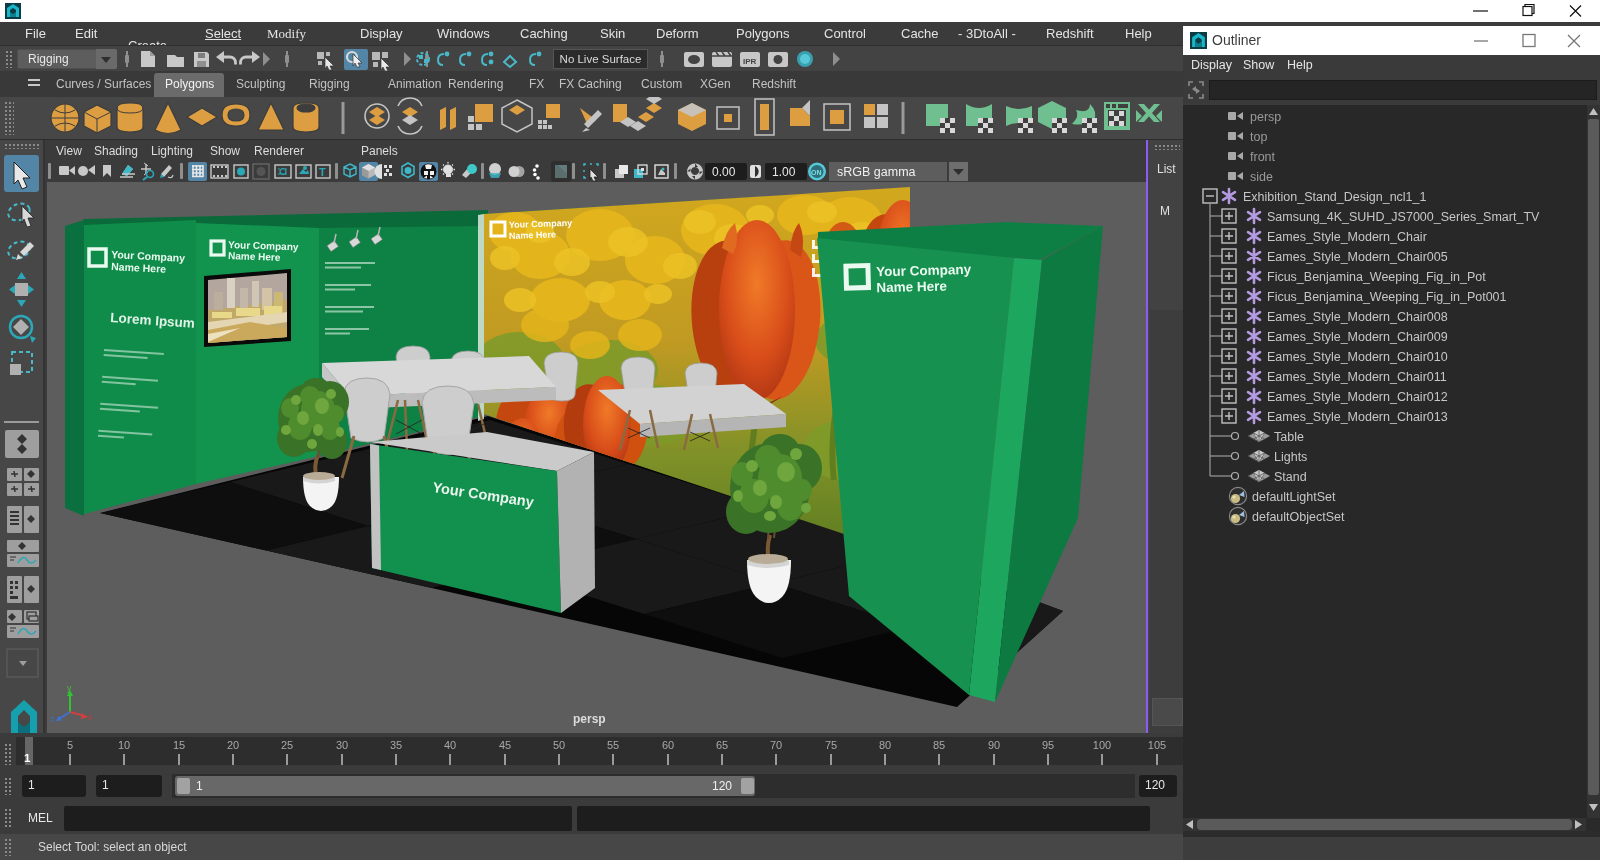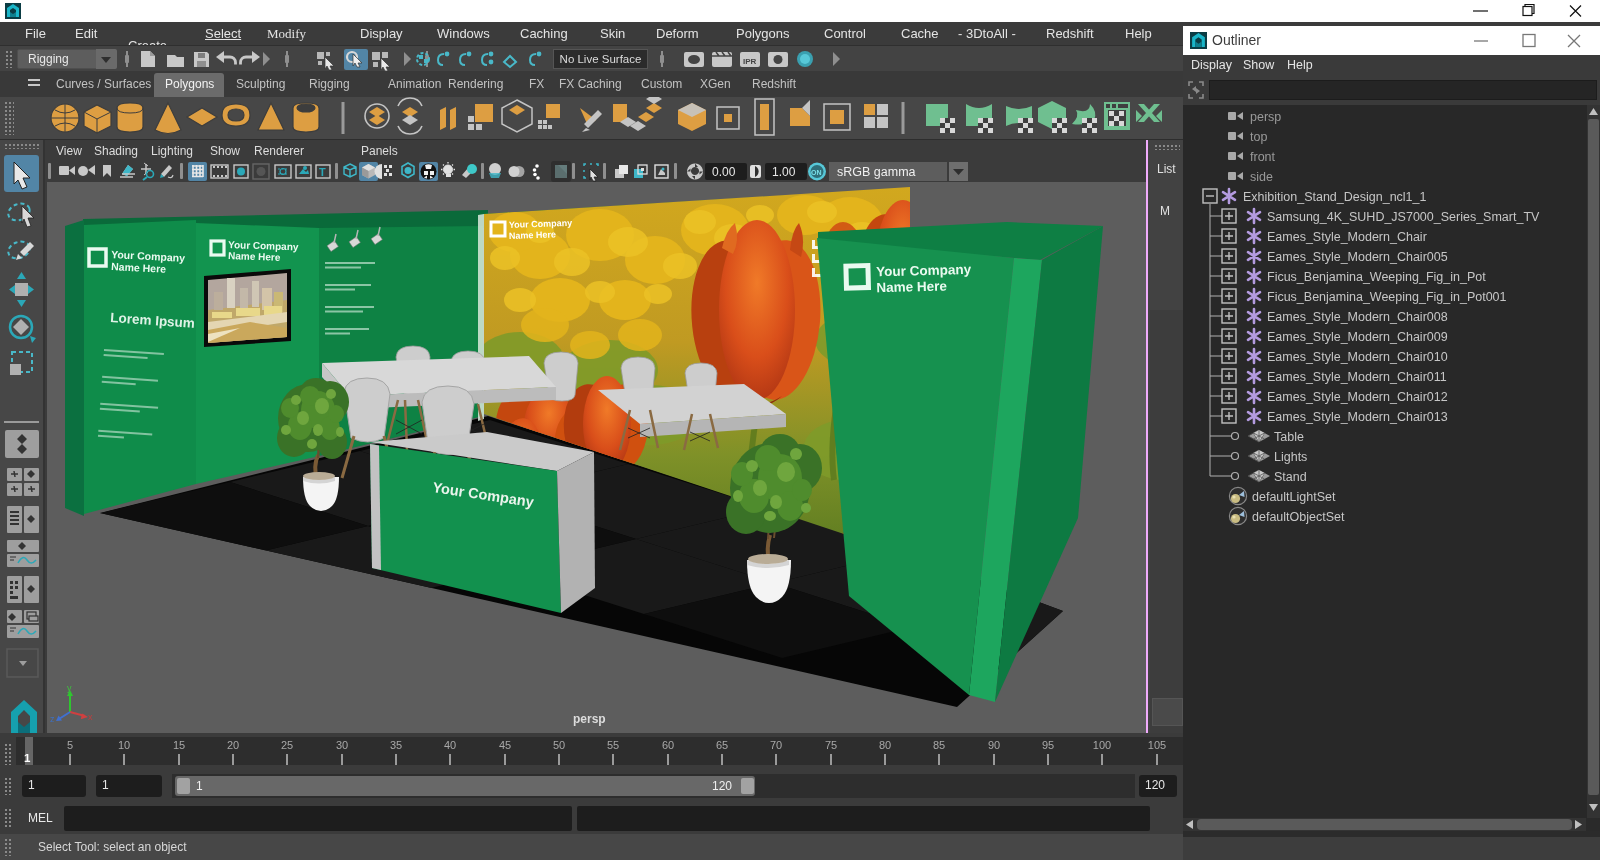--- a/index.html
+++ b/index.html
@@ -854,21 +854,21 @@
       </g>
       <path d="M70,690 l-3,6 l6,0 Z" fill="#2fc52f"></path>
       <path d="M88,717 l-6,-3.4 l-1.2,5.6 Z" fill="#d04040"></path>
       <path d="M56,721 l6,-0.6 l-3.4,-5 Z" fill="#4070d0"></path>
       <text x="67" y="691" font-size="9" fill="#3fbf3f" font-family="Liberation Sans">y</text>
       <text x="88" y="720" font-size="9" fill="#bf3f3f" font-family="Liberation Sans">x</text>
       <text x="50" y="722" font-size="9" fill="#3f6fbf" font-family="Liberation Sans">z</text>
     </svg>
   </div>
 
-  <div class="abs" id="sliver" style="left:1146px;top:140px;width:37px;height:593px;background:#424242;border-left:2px solid #f0abfc;">
+  <div class="abs" id="sliver" style="left:1146px;top:140px;width:37px;height:593px;background:#424242;border-left:2px solid #8b5cf6;">
     <div class="abs dots" style="left:6px;top:4px;width:26px;height:6px;"></div>
     <span class="abs" style="left:9px;top:22px;font-size:12px;color:#e0e0e0;">List</span>
     <span class="abs" style="left:12px;top:64px;font-size:12px;color:#e0e0e0;">M</span>
     <div class="abs" style="left:2px;top:170px;width:35px;height:423px;background:#3d3d3d;"></div>
     <div class="abs" style="left:4px;top:558px;width:31px;height:28px;background:#4a4a4a;border:1px solid #555;"></div>
   </div>
 
   <div class="abs" id="timeslider" style="left:0;top:733px;width:1183px;height:38px;background:#3b3b3b;">
     <div class="abs dots" style="left:4px;top:10px;width:8px;height:22px;"></div>
     <div class="abs" style="left:16px;top:4px;width:1167px;height:28px;background:#2d2d2d;"></div>

